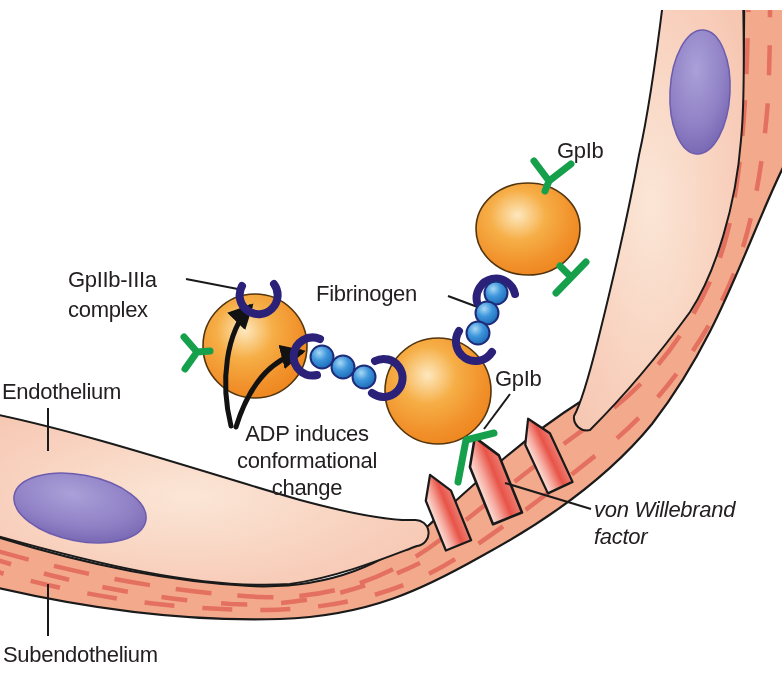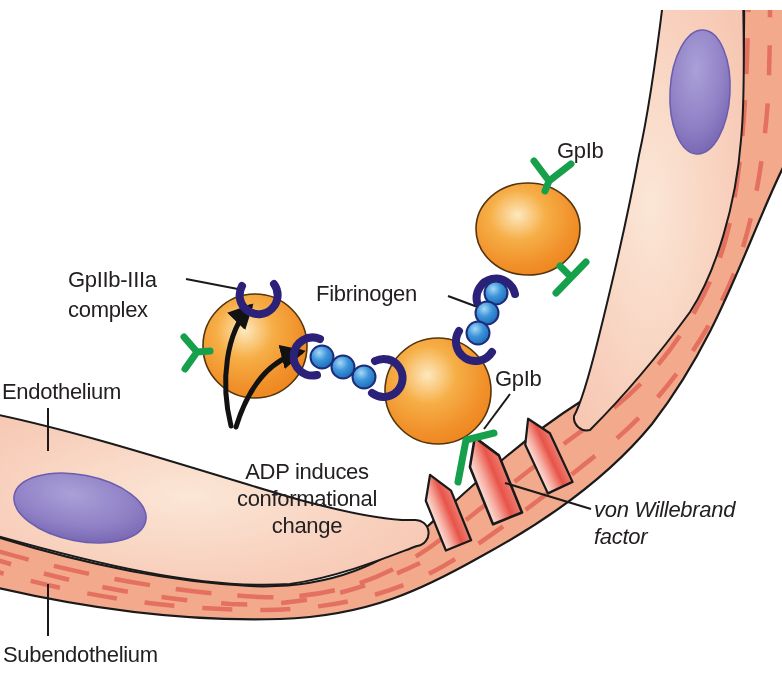--- a/index.html
+++ b/index.html
@@ -147,21 +147,21 @@
   </div>
 
   <div class="label" style="left:316px;top:280px;">
     <span>Fibrinogen</span>
   </div>
 
   <div class="label" style="left:495px;top:365px;">
     <span>GpIb</span>
   </div>
 
-  <div class="label centered" style="left:206px;top:420px;width:202px;line-height:27px;margin-top:38px;">
+  <div class="label centered" style="left:206px;top:420px;width:202px;line-height:27px;">
     <span>ADP induces</span>
     <span>conformational</span>
     <span>change</span>
   </div>
 
   <div class="label" style="left:2px;top:378px;">
     <span>Endothelium</span>
   </div>
 
   <div class="label" style="left:3px;top:641px;">

